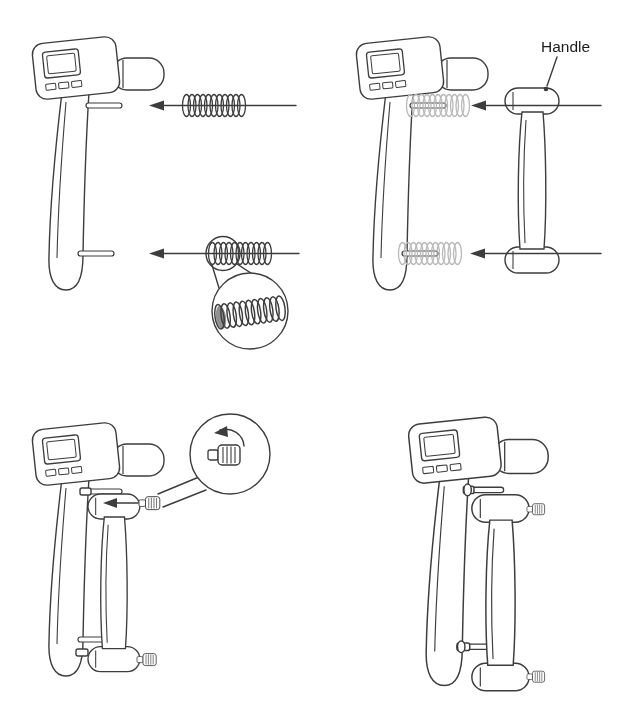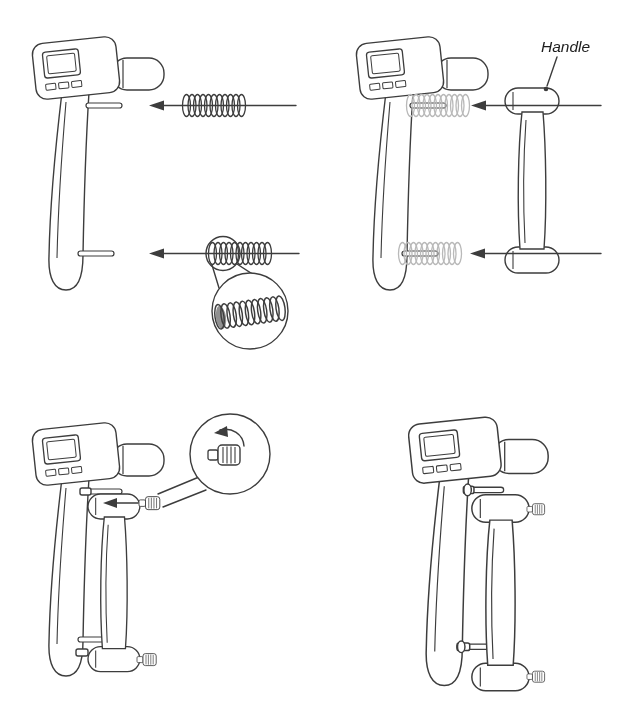--- a/index.html
+++ b/index.html
@@ -2,21 +2,20 @@
 <html style="--line: #3d3d3d; --muted: #b9b9b9; --bg: #ffffff; --text: #1c1c1c;"><head>
 <meta charset="utf-8">
 <style>
   html,body{margin:0;padding:0;background:#fff;}
   .canvas{
     position:relative;
     width:607px;height:704px;
     background:var(--bg,#ffffff);
     overflow:hidden;
     font-family:"Liberation Sans",sans-serif;
-    font-style:italic;
   }
   svg{display:block;}
   .ln{stroke:var(--line,#3d3d3d);stroke-width:1.4;fill:none;stroke-linecap:round;stroke-linejoin:round;}
   .ah{fill:var(--line,#3d3d3d);stroke:none;}
   .callout{fill:#ffffff;stroke:var(--line,#3d3d3d);stroke-width:1.4;}
   .ring{fill:none;stroke:var(--line,#3d3d3d);stroke-width:1.4;}
   .dark-part{color:var(--line,#3d3d3d);}
   .muted-part{color:var(--muted,#b9b9b9);}
   .shade{fill:#7d7d7d;stroke:none;opacity:.85;}
   .dot{fill:var(--line,#3d3d3d);stroke:none;}

